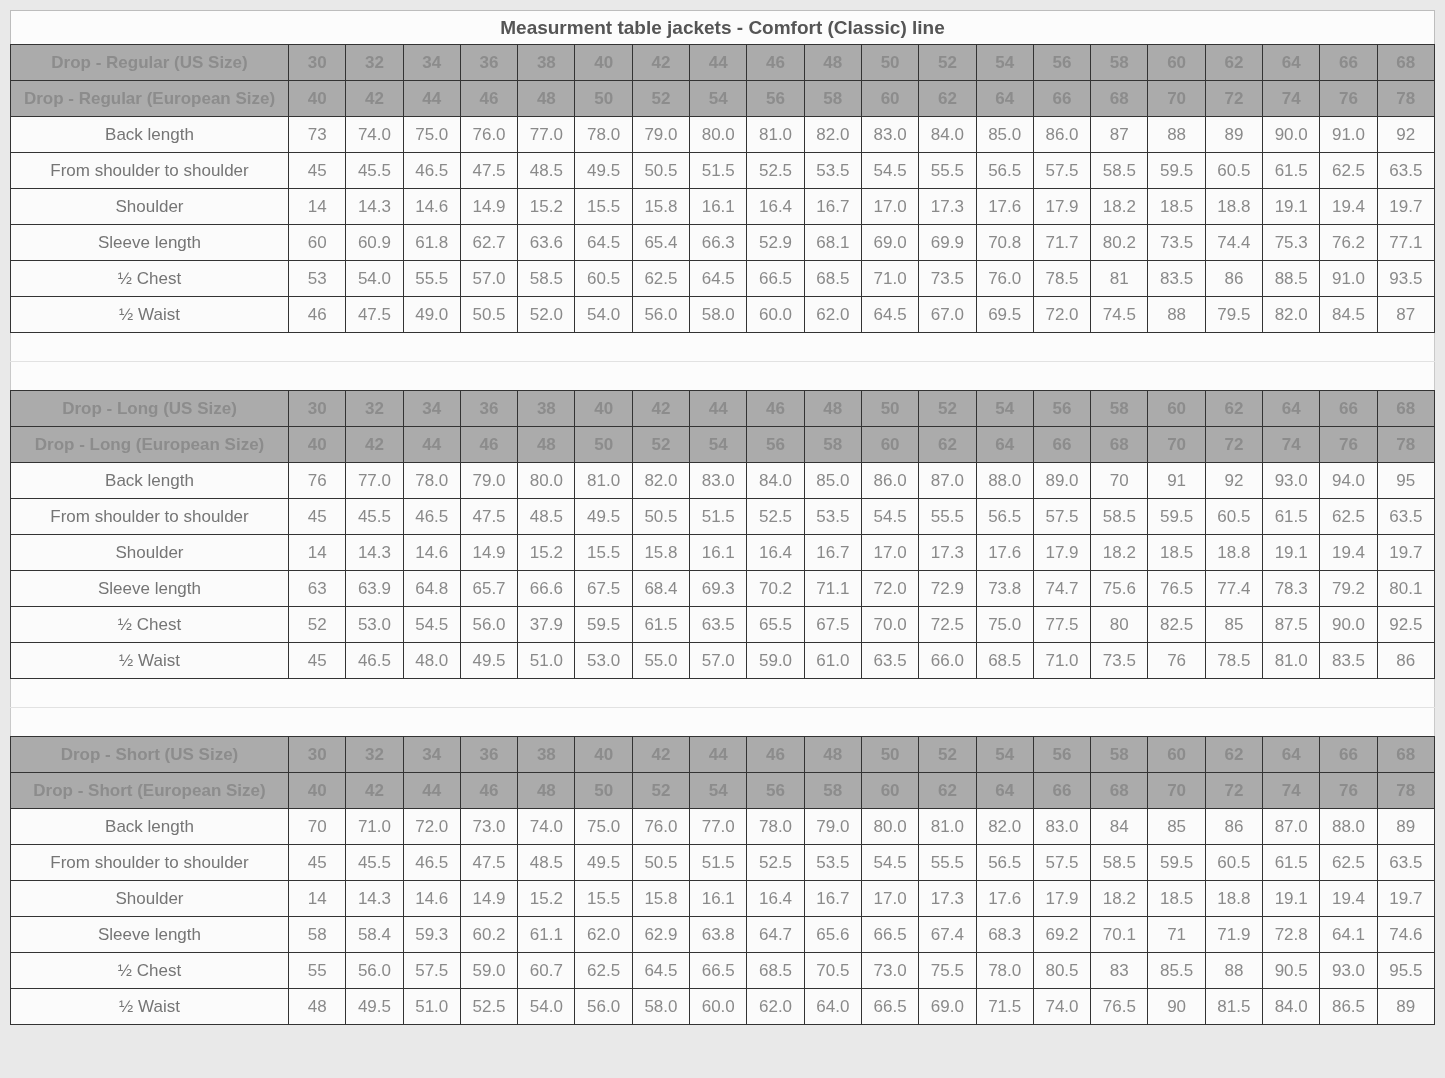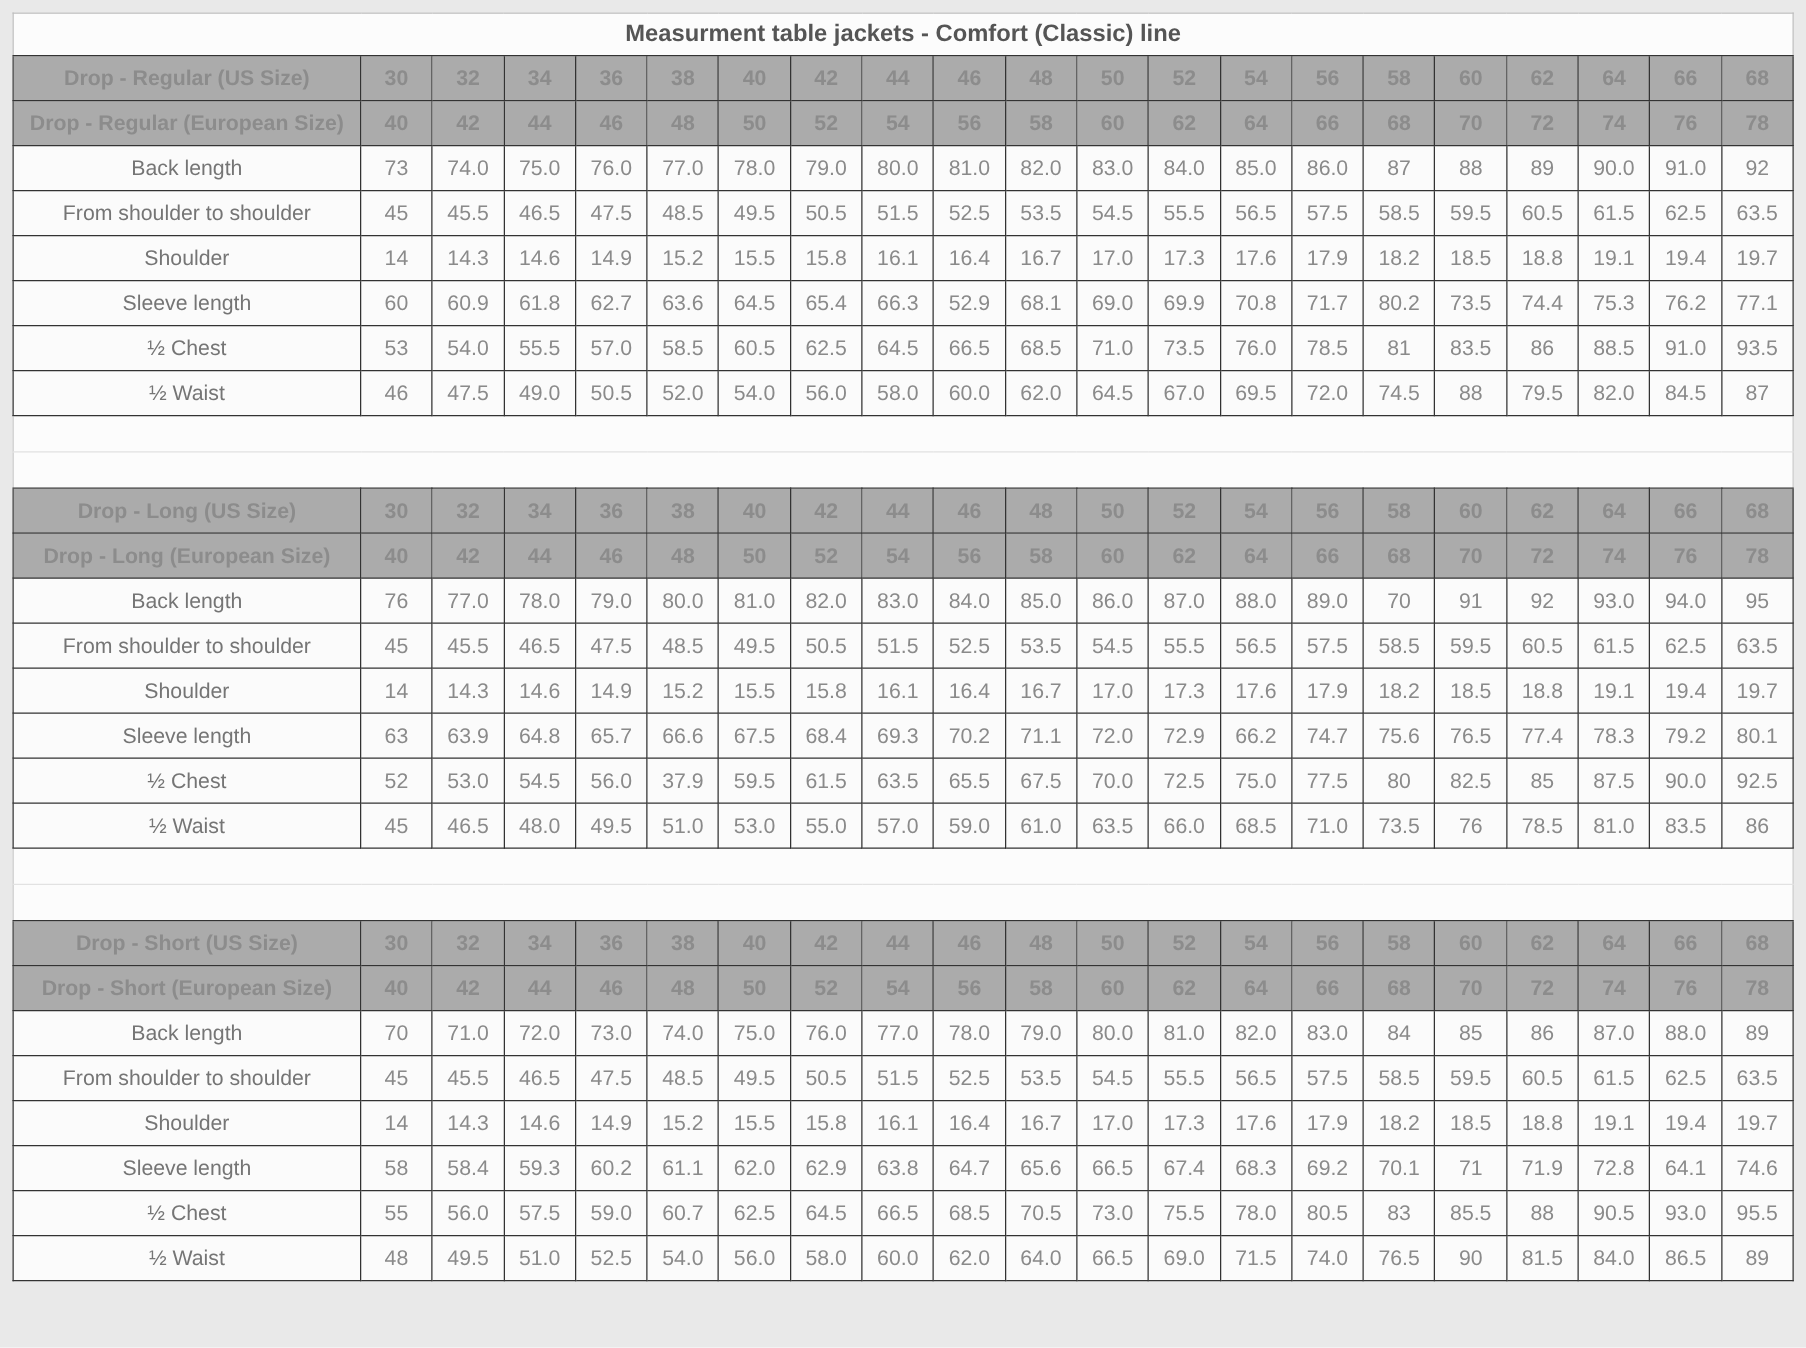--- a/index.html
+++ b/index.html
@@ -406,21 +406,21 @@
           <td class="val">64.8</td>
           <td class="val">65.7</td>
           <td class="val">66.6</td>
           <td class="val">67.5</td>
           <td class="val">68.4</td>
           <td class="val">69.3</td>
           <td class="val">70.2</td>
           <td class="val">71.1</td>
           <td class="val">72.0</td>
           <td class="val">72.9</td>
-          <td class="val">66.2</td>
+          <td class="val">73.8</td>
           <td class="val">74.7</td>
           <td class="val">75.6</td>
           <td class="val">76.5</td>
           <td class="val">77.4</td>
           <td class="val">78.3</td>
           <td class="val">79.2</td>
           <td class="val">80.1</td>
         </tr>
         <tr class="data-row">
           <th class="row-label">½ Chest</th>

